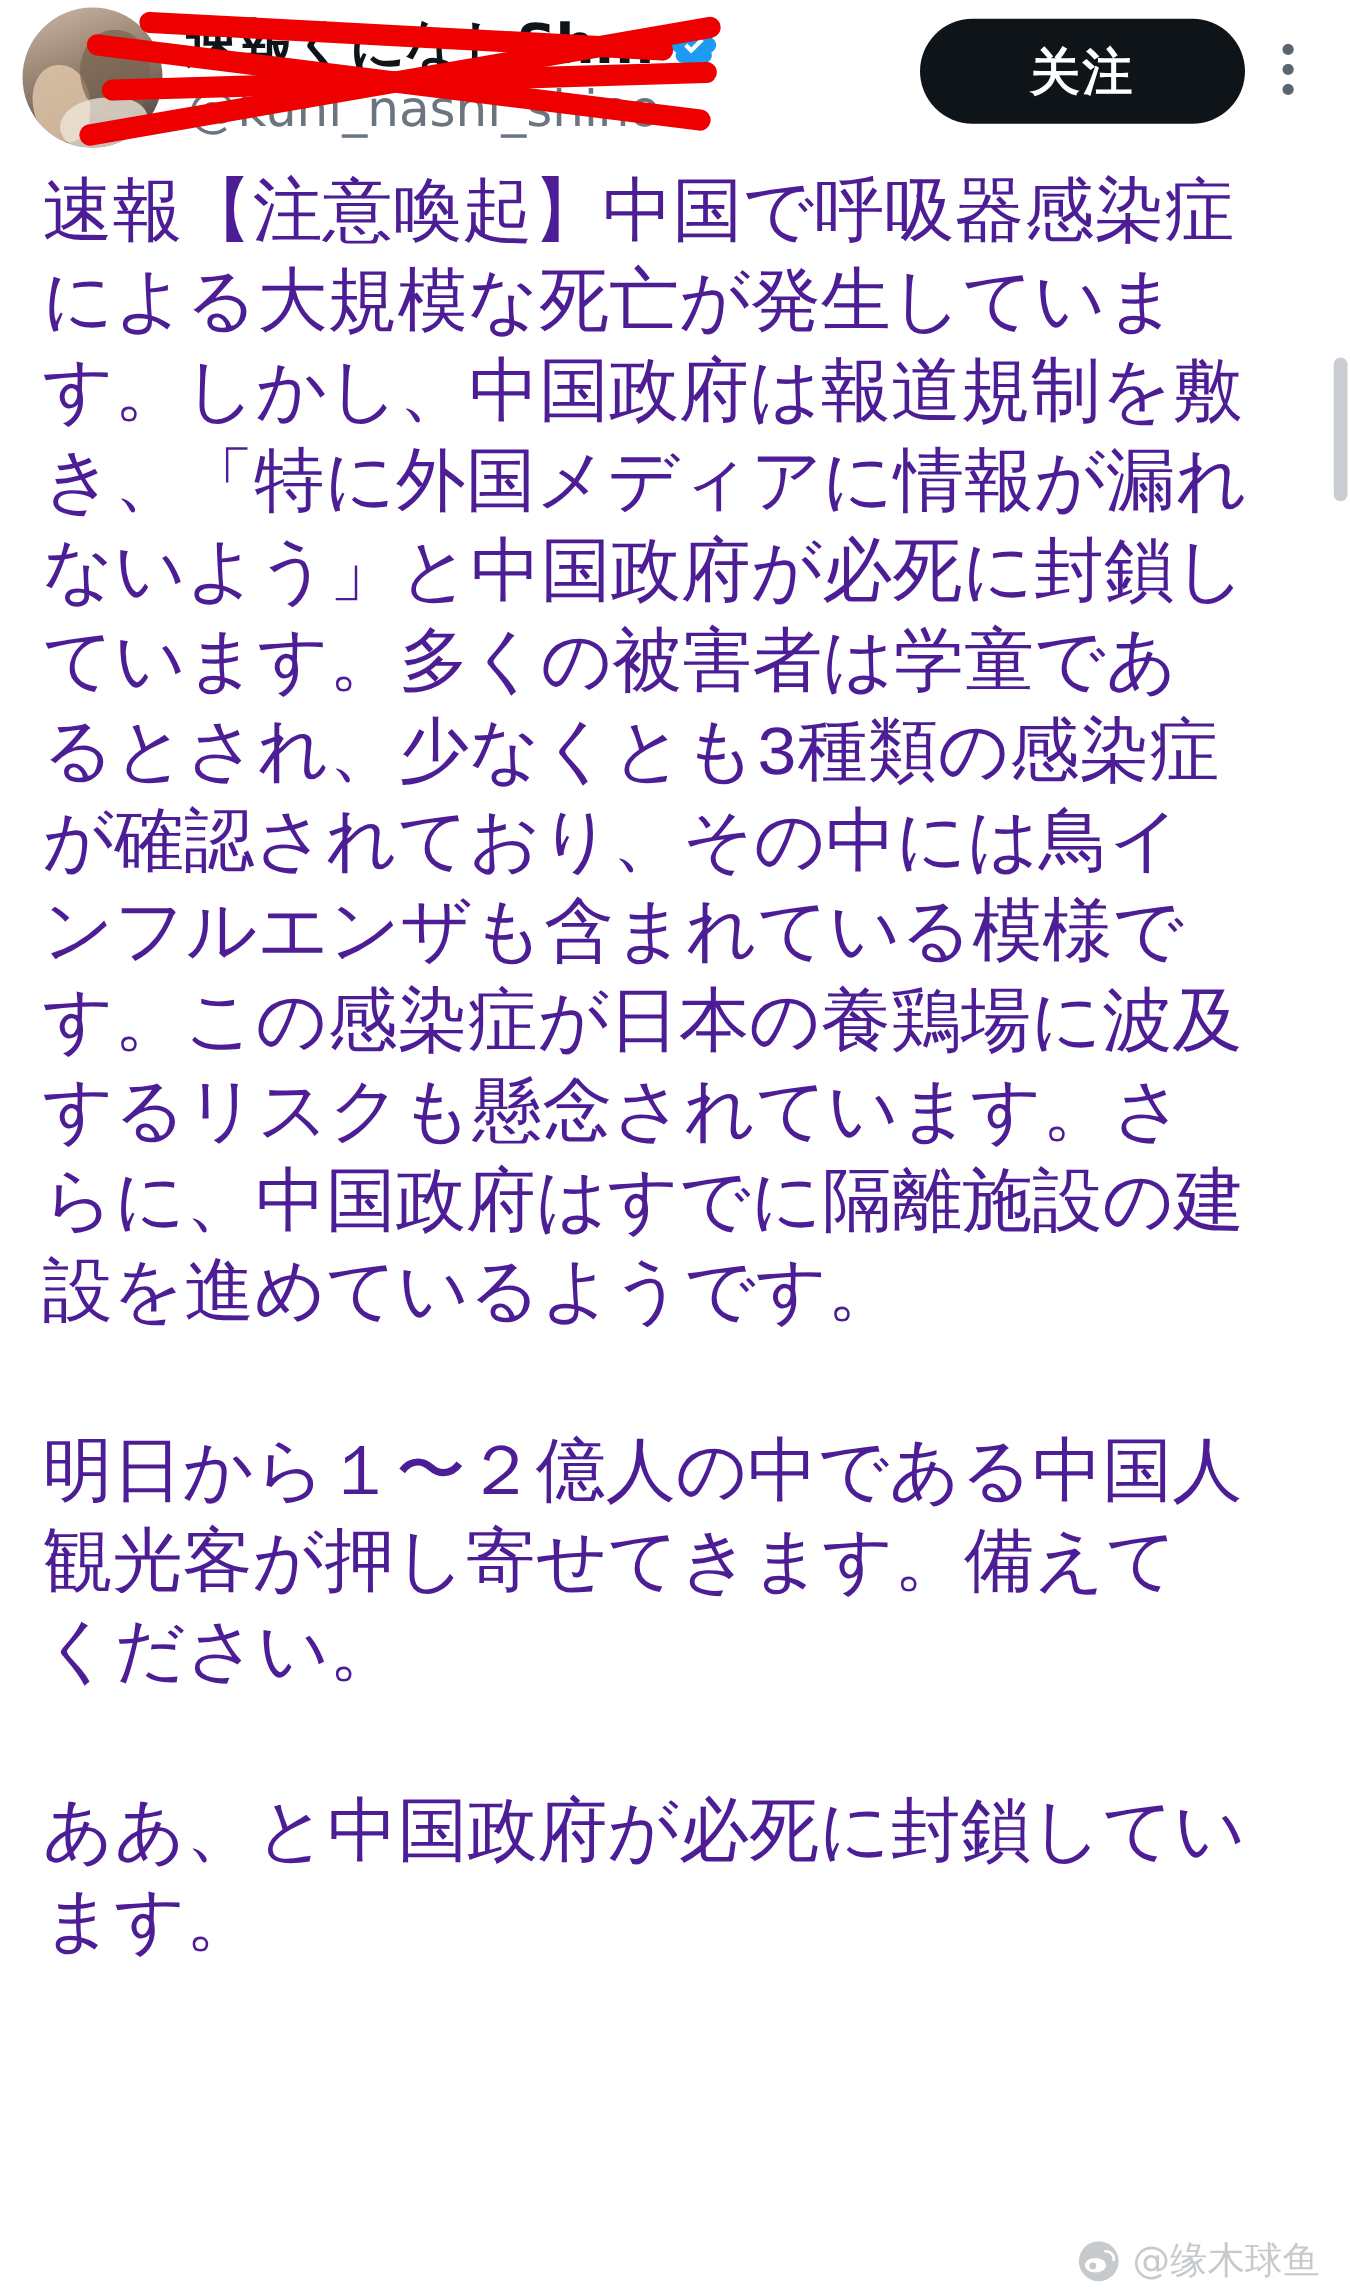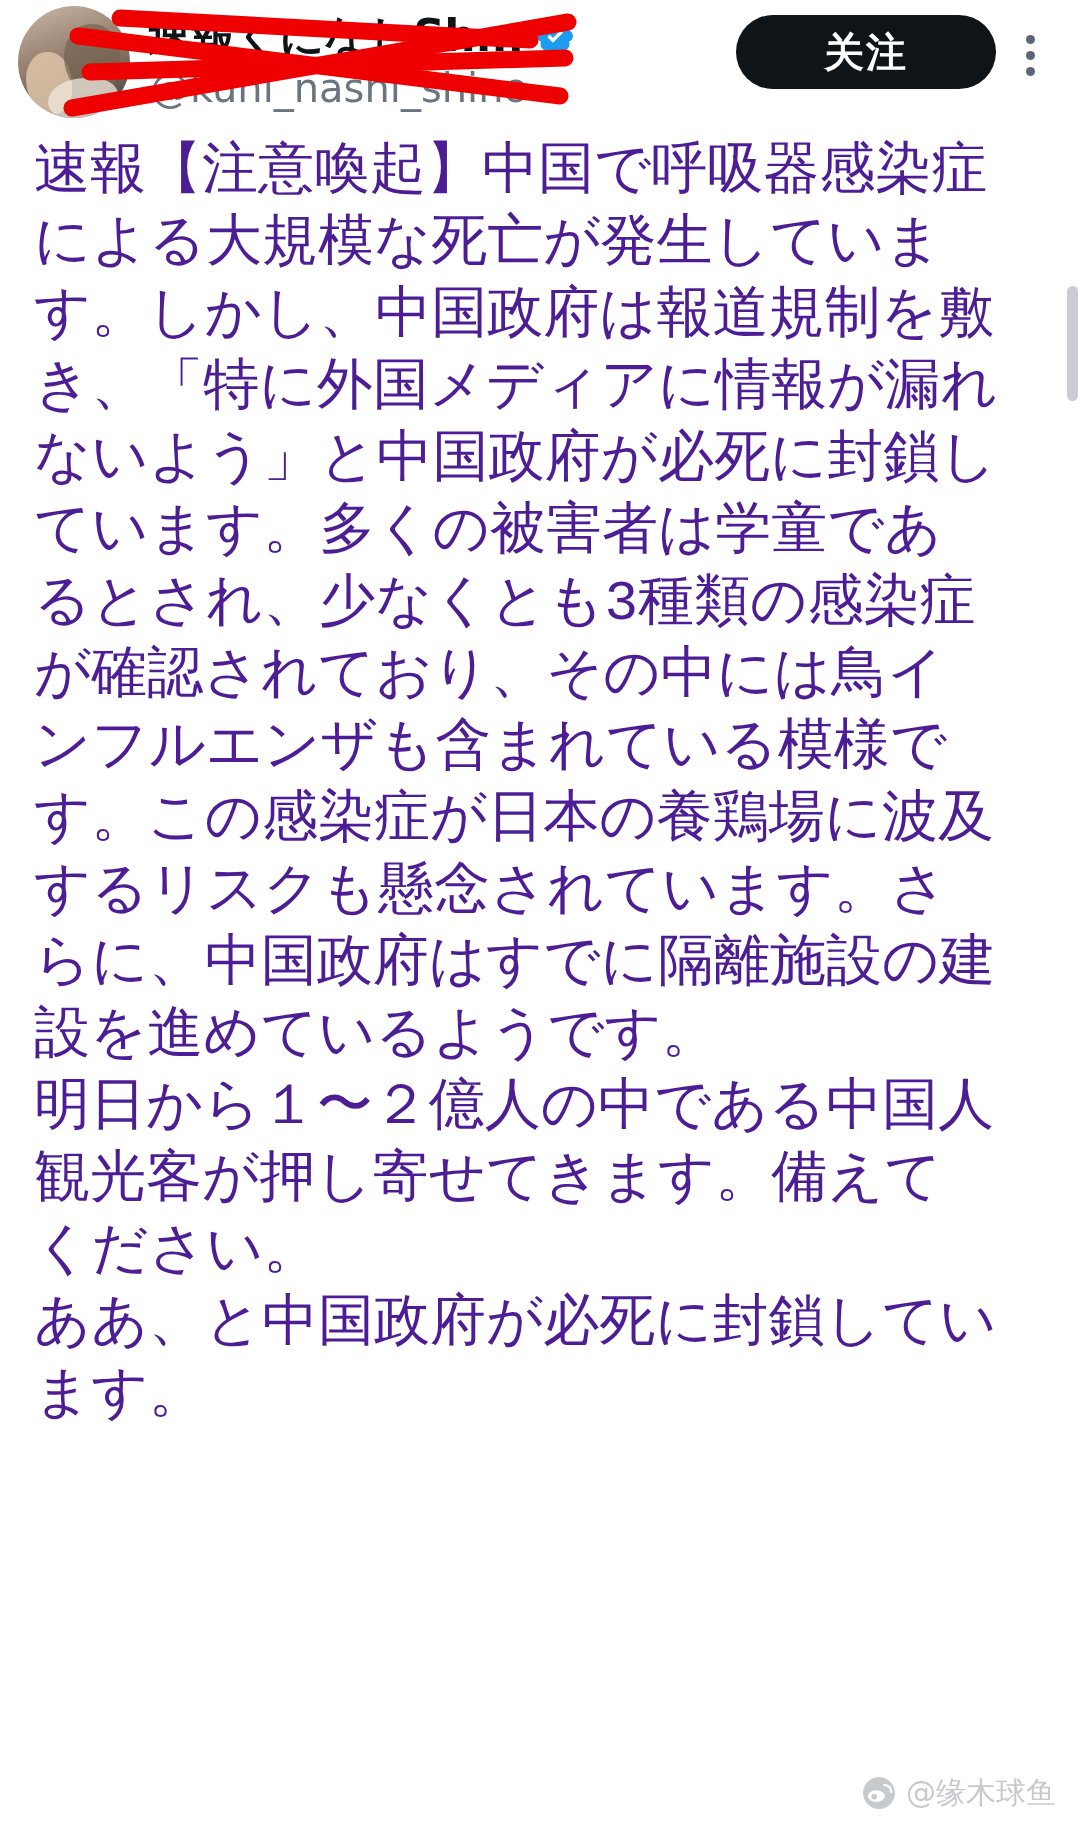--- a/index.html
+++ b/index.html
@@ -98,21 +98,21 @@
     color: #6b7580;
     line-height: 52px;
     white-space: nowrap;
   }
 
   .follow-btn {
     position: absolute;
     right: 84px;
     top: 15px;
     width: 260px;
-    height: 74px;
+    height: 84px;
     background: #0f1419;
     color: #ffffff;
     border: none;
     border-radius: 44px;
     font-size: 40px;
     font-weight: 700;
     font-family: "DejaVu Sans", "Liberation Sans", sans-serif;
     letter-spacing: 2px;
     cursor: pointer;
   }
@@ -160,20 +160,21 @@
     line-height: 72px;
     font-weight: 400;
     letter-spacing: 0px;
     color: #4c1d95;
     font-family: Liberation Mono, monospace;
   }
   .tweet-body p {
     margin: 0;
   }
   .tweet-body p.gap {
+    margin-top: 72px;
   }
 
   
   .scrollbar-track {
     position: absolute;
     right: 0;
     top: 136px;
     width: 12px;
     height: 1699px;
     background: transparent;
@@ -185,21 +186,21 @@
     width: 11px;
     height: 115px;
     background: #c9cdd1;
     border-radius: 6px;
   }
 
   
   .watermark {
     position: absolute;
     right: 24px;
-    bottom: 25px;
+    bottom: 9px;
     display: flex;
     align-items: flex-start;
     gap: 10px;
     opacity: 0.55;
   }
   .watermark .wb-icon {
     width: 34px;
     height: 34px;
   }
   .watermark .wb-text {

